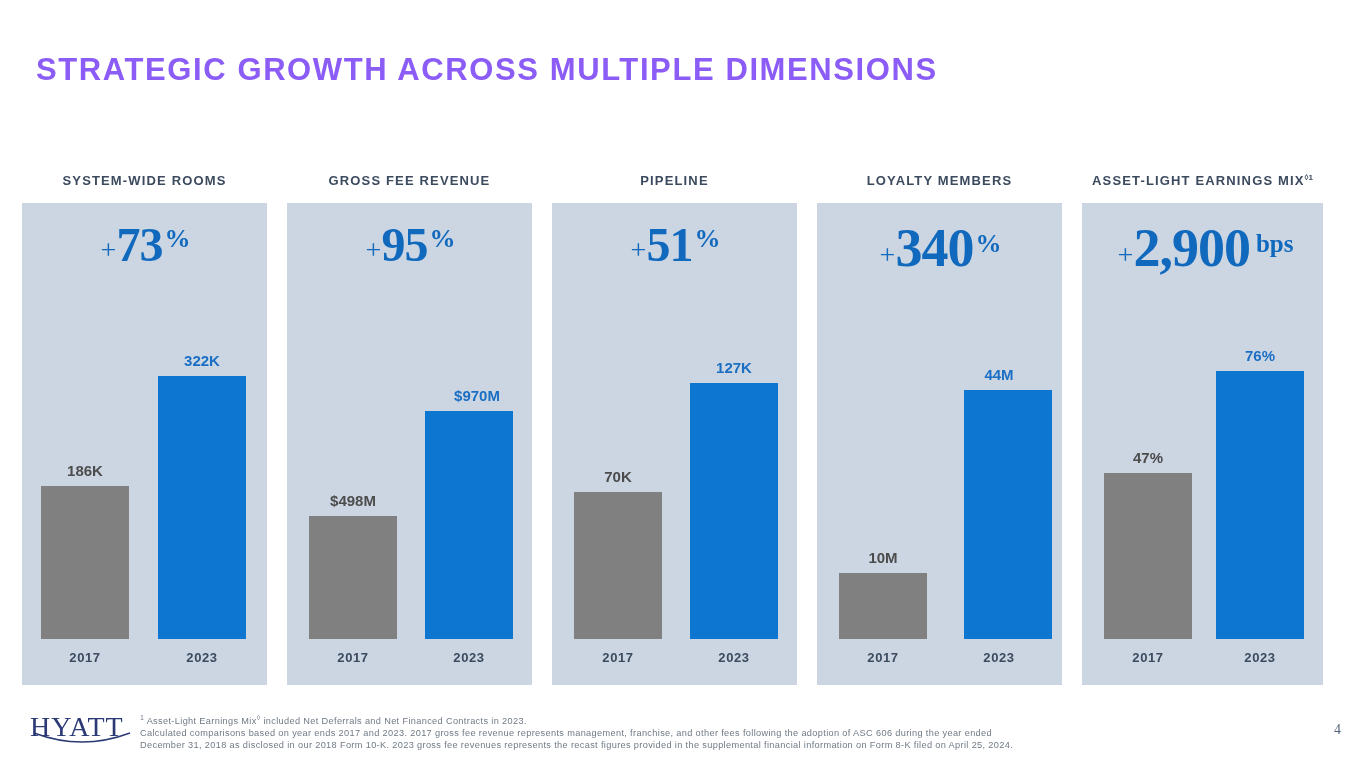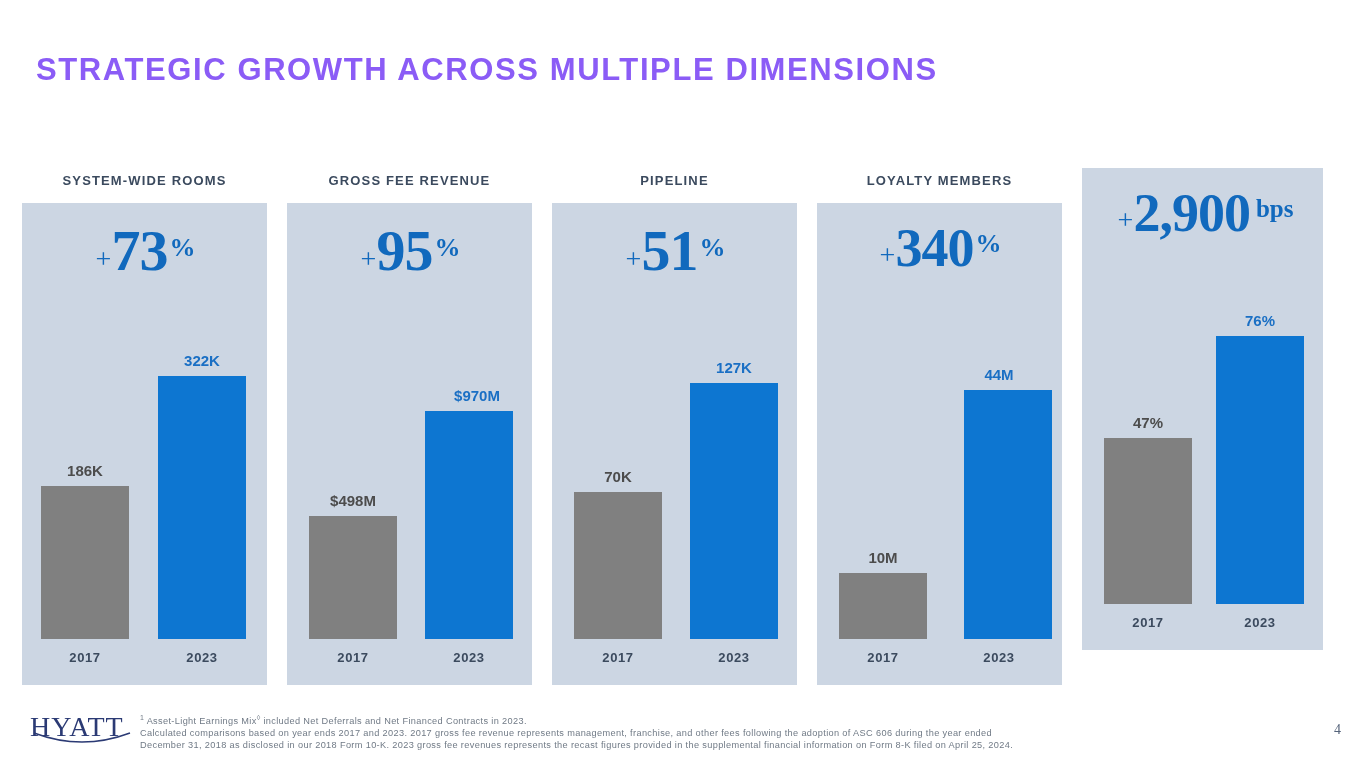--- a/index.html
+++ b/index.html
@@ -69,21 +69,21 @@
     font-family:"Liberation Serif", serif;
     white-space:nowrap;
   }
   .stat .plus{
     font-size:28px;
     vertical-align:super;
     position:relative;
     top:4px;
   }
   .stat .num{
-    font-size:58px;
+    font-size:48px;
     font-weight:bold;
     letter-spacing:-1px;
   }
   .stat .unit{
     font-size:26px;
     font-weight:bold;
     vertical-align:super;
     position:relative;
     top:-8px;
     left:2px;
@@ -252,20 +252,21 @@
         <div class="bar-group" style="left:138px;width:88px;height:249px;padding-left:9px;">
           <div class="bar-value blue-txt" style="bottom:257px;">44M</div>
           <div class="bar blue" style="height:249px;"></div>
         </div>
         <div class="year" style="left:138px;">2023</div>
       </div>
     </div>
   </div>
 
   <div class="panel wide">
+    <div class="panel-title"><span>ASSET-LIGHT EARNINGS MIX</span><sup>◊1</sup></div>
     <div class="panel-body">
       <div class="stat bps"><span class="plus">+</span><span class="num">2,900</span><span class="unit">bps</span></div>
       <div class="chart">
         <div class="bar-group" style="left:22px;width:88px;height:166px;">
           <div class="bar-value gray-txt" style="bottom:174px;">47%</div>
           <div class="bar gray" style="height:166px;"></div>
         </div>
         <div class="year" style="left:22px;">2017</div>
         <div class="bar-group" style="left:134px;width:88px;height:268px;">
           <div class="bar-value blue-txt" style="bottom:276px;">76%</div>

